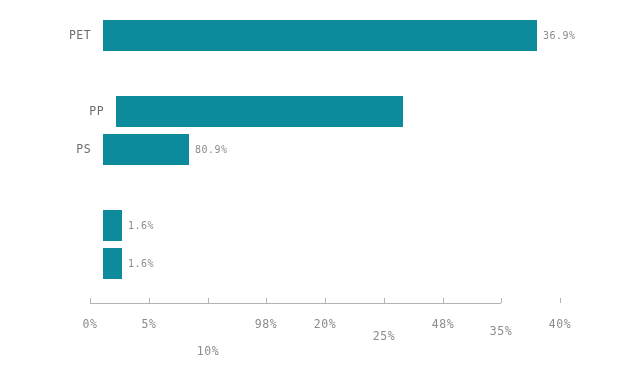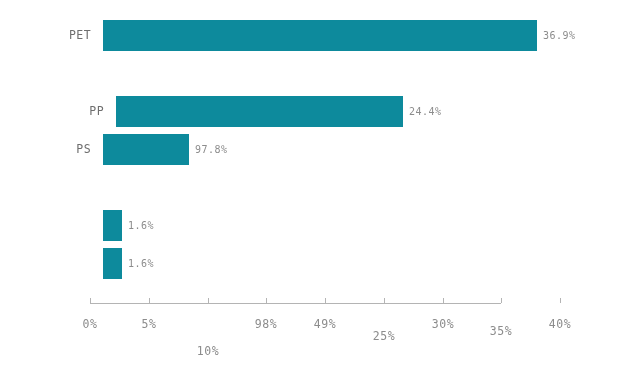--- a/index.html
+++ b/index.html
@@ -101,48 +101,47 @@
 <div id="chart-root">
   <div class="plot" id="plot">
       <div class="bar-row" style="top: 20px;">
         <div class="cat-label">PET</div>
         <div class="bar" title="PET 36.9%" style="left: 90px; width: 434px; height: 31px; background: rgb(13, 138, 156);"></div>
         <div class="value-label" style="left: 530px;">36.9%</div>
       </div>
       <div class="bar-row" style="top: 96px; margin-left: 13px;">
         <div class="cat-label">PP</div>
         <div class="bar" title="PP 24.4%" style="left: 90px; width: 287px; height: 31px; background: rgb(13, 138, 156);"></div>
-        <div class="value-label" style="left: 383px;">24.4%</div>
       </div>
       <div class="bar-row" style="top: 134px; padding-left: 20px;">
         <div class="cat-label">PS</div>
         <div class="bar" title="PS 7.3%" style="left: 90px; width: 86px; height: 31px; background: rgb(13, 138, 156);"></div>
-        <div class="value-label" style="left: 182px;">97.8%</div>
+        <div class="value-label" style="left: 182px;">80.9%</div>
       </div>
       <div class="bar-row" style="top: 210px;">
         <div class="bar" title="Others 1.6%" style="left: 90px; width: 19px; height: 31px; background: rgb(13, 138, 156);"></div>
         <div class="value-label" style="left: 115px;">1.6%</div>
       </div>
       <div class="bar-row" style="top: 248px;">
         <div class="bar" title="EPS 1.6%" style="left: 90px; width: 19px; height: 31px; background: rgb(13, 138, 156);"></div>
         <div class="value-label" style="left: 115px;">1.6%</div>
       </div>
       <div class="axis-line" style="left: 90px; top: 303px; width: 411.25px; background: rgb(180, 180, 180);"></div>
       <div class="axis-tick" style="left: 90px; top: 298px; background: rgb(180, 180, 180);"></div>
       <div class="axis-tick-label" style="left: 90px; top: 317px; color: rgb(140, 140, 140);">0%</div>
       <div class="axis-tick" style="left: 149px; top: 298px; background: rgb(180, 180, 180);"></div>
       <div class="axis-tick-label" style="left: 149px; top: 317px; color: rgb(140, 140, 140);">5%</div>
       <div class="axis-tick" style="left: 208px; top: 298px; background: rgb(180, 180, 180);"></div>
       <div class="axis-tick-label" style="left: 208px; top: 317px; color: rgb(140, 140, 140); margin-top: 27px;">10%</div>
       <div class="axis-tick" style="left: 266px; top: 298px; background: rgb(180, 180, 180);"></div>
       <div class="axis-tick-label" style="left: 266px; top: 317px; color: rgb(140, 140, 140);">98%</div>
       <div class="axis-tick" style="left: 325px; top: 298px; background: rgb(180, 180, 180);"></div>
-      <div class="axis-tick-label" style="left: 325px; top: 317px; color: rgb(140, 140, 140);">49%</div>
+      <div class="axis-tick-label" style="left: 325px; top: 317px; color: rgb(140, 140, 140);">20%</div>
       <div class="axis-tick" style="left: 384px; top: 298px; background: rgb(180, 180, 180);"></div>
       <div class="axis-tick-label" style="left: 384px; top: 329px; color: rgb(140, 140, 140);">25%</div>
       <div class="axis-tick" style="left: 443px; top: 298px; background: rgb(180, 180, 180);"></div>
-      <div class="axis-tick-label" style="left: 443px; top: 317px; color: rgb(140, 140, 140);">30%</div>
+      <div class="axis-tick-label" style="left: 443px; top: 317px; color: rgb(140, 140, 140);">48%</div>
       <div class="axis-tick" style="left: 501px; top: 298px; background: rgb(180, 180, 180);"></div>
       <div class="axis-tick-label" style="left: 501px; top: 317px; color: rgb(140, 140, 140); margin-top: 7px;">35%</div>
       <div class="axis-tick" style="left: 560px; top: 298px; background: rgb(180, 180, 180);"></div>
       <div class="axis-tick-label" style="left: 560px; top: 317px; color: rgb(140, 140, 140);">40%</div>
     </div>
 </div>
 
 </body></html>

